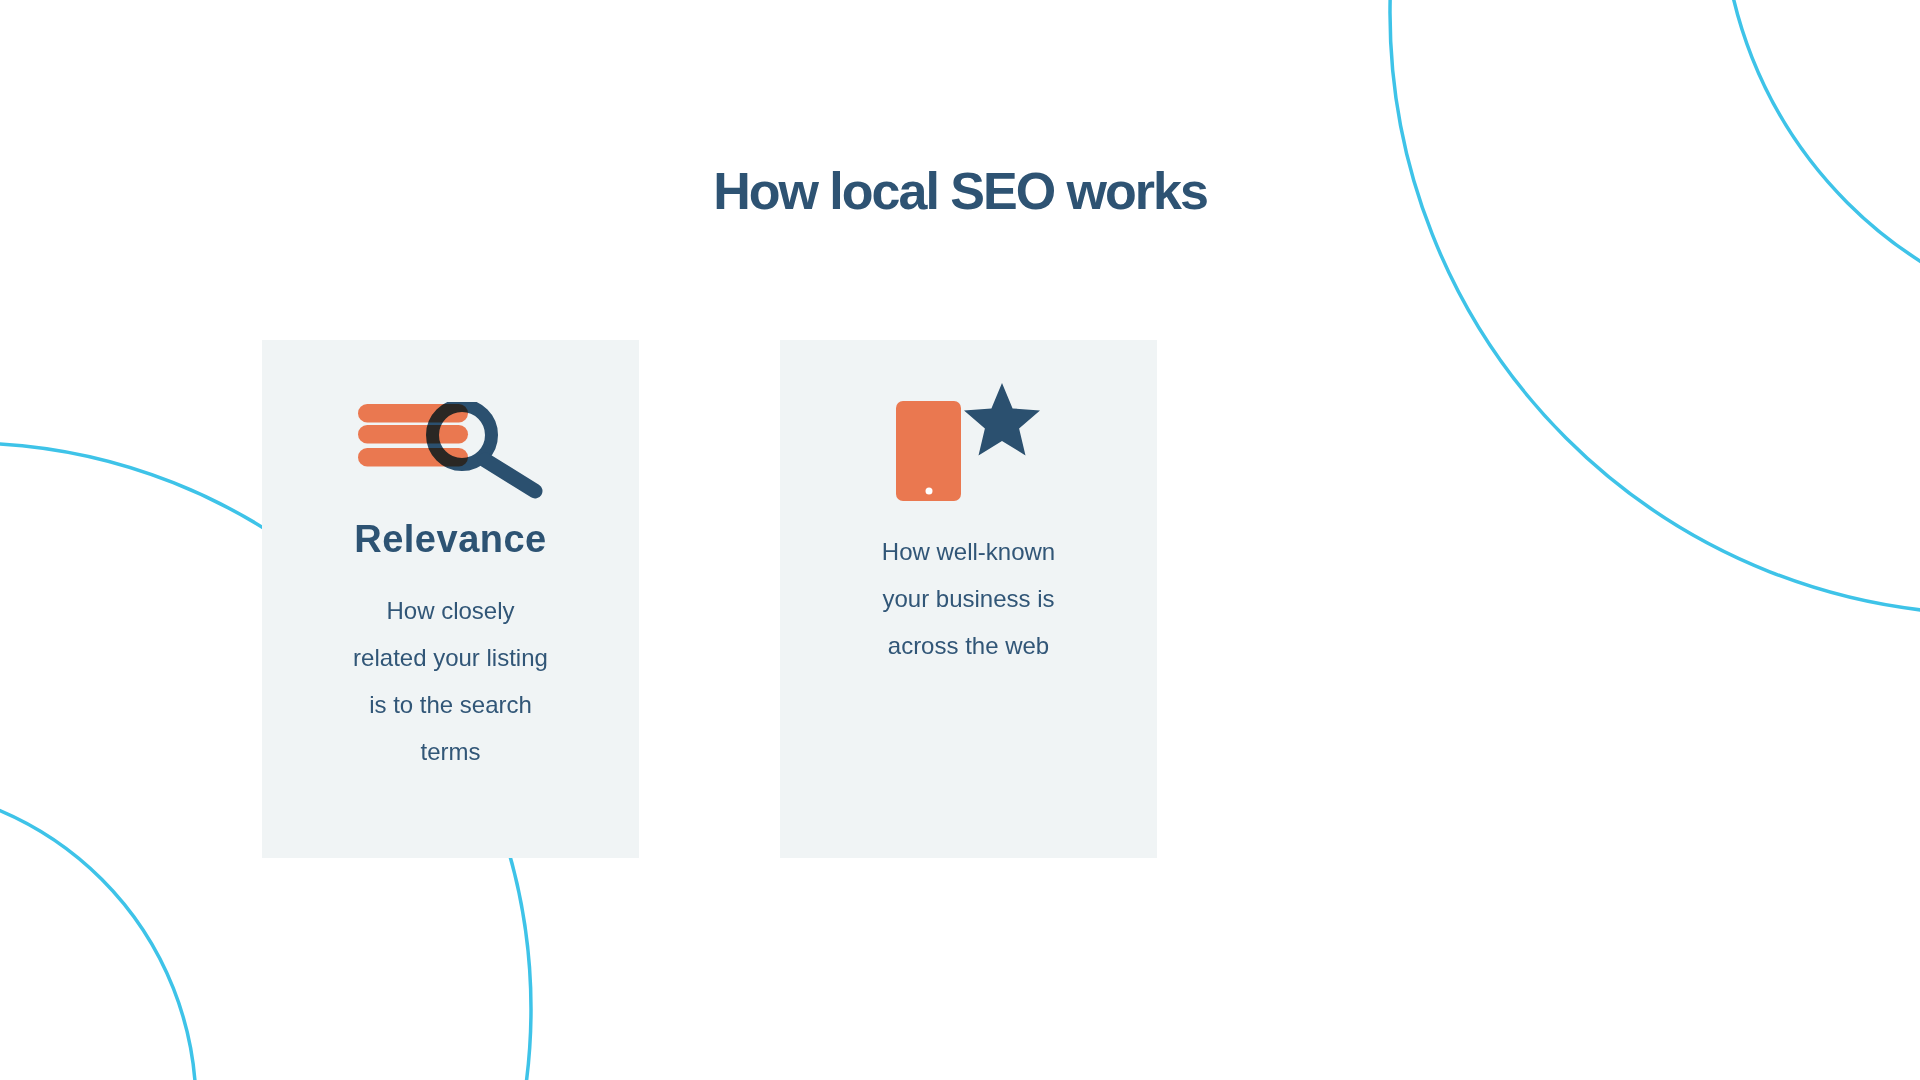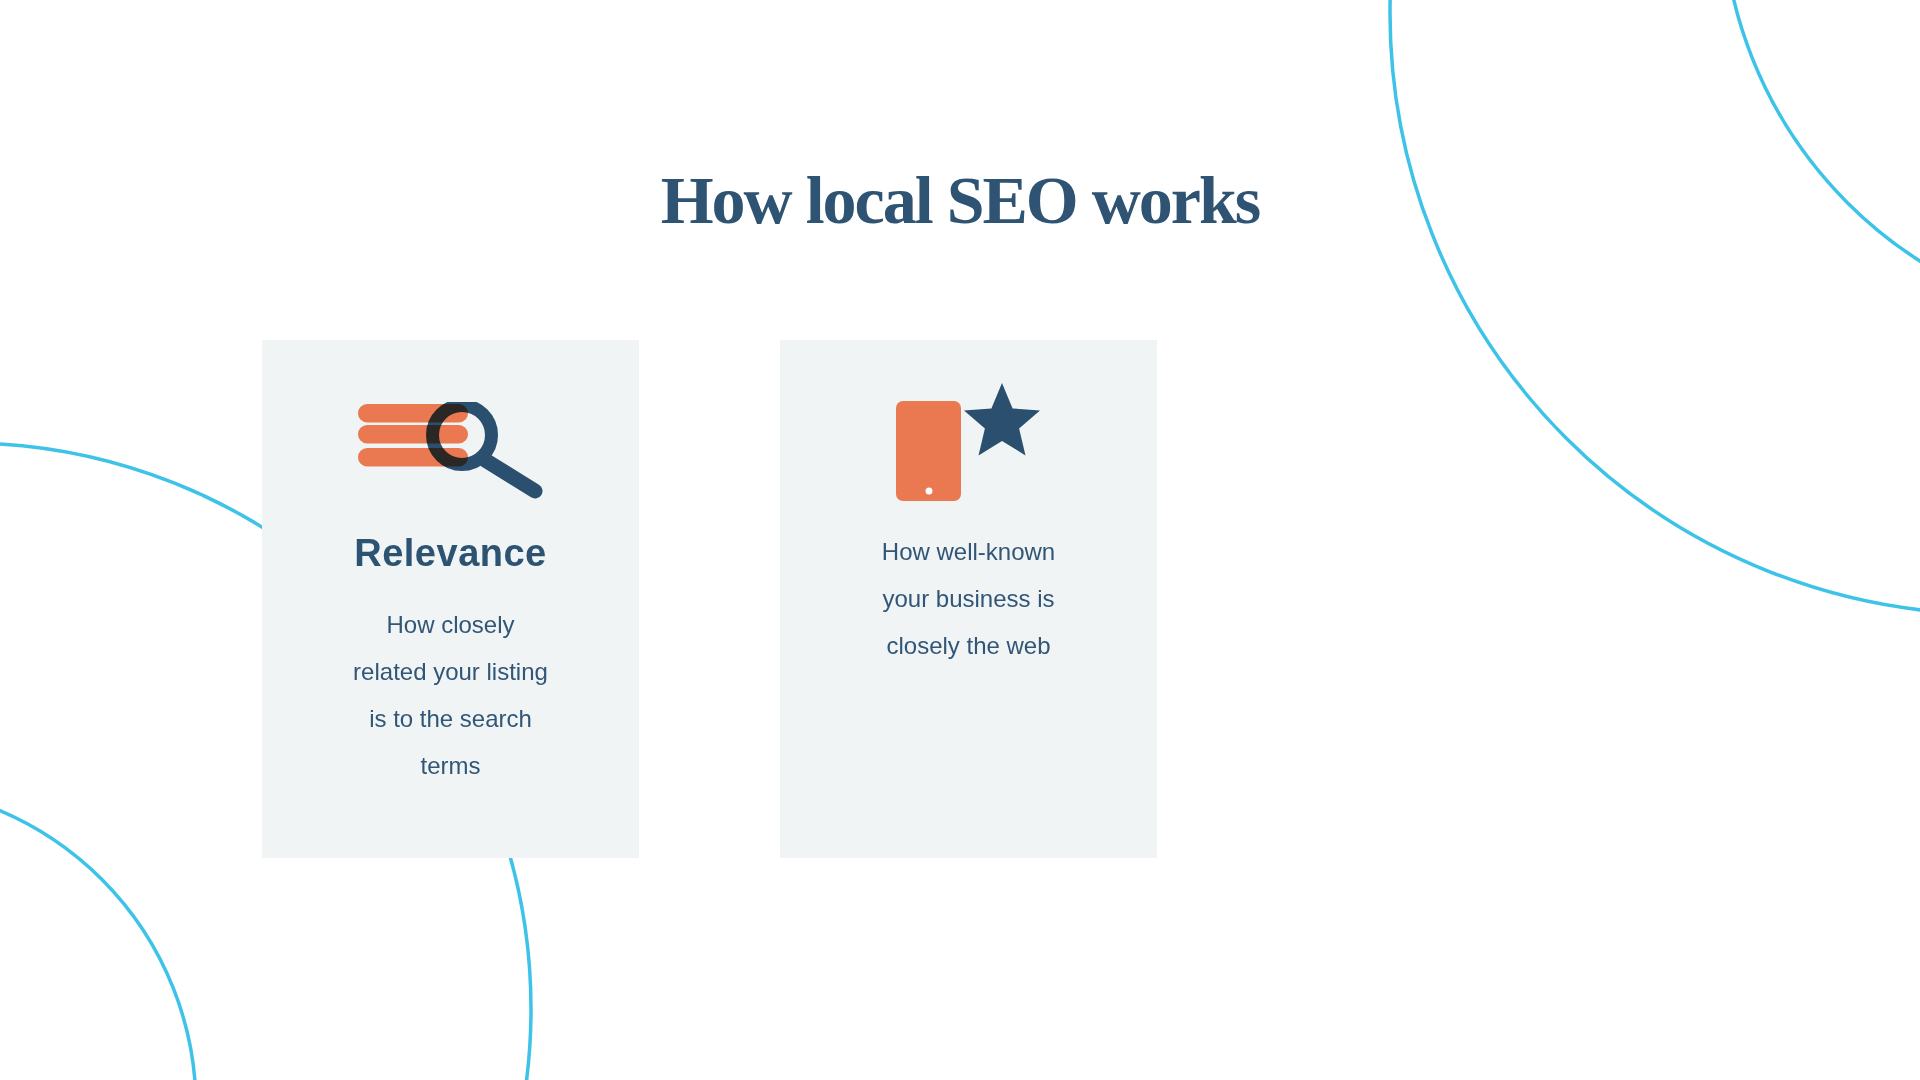--- a/index.html
+++ b/index.html
@@ -24,22 +24,22 @@
     stroke: var(--cyan, #3ec3e8);
     stroke-width: 3.5;
   }
   .title {
     position: absolute;
     top: 160px;
     left: 0;
     width: 100%;
     margin: 0;
     text-align: center;
-    font-family: Liberation Serif, serif;
-    font-size: 68px;
+    font-family: Liberation Sans, sans-serif;
+    font-size: 52px;
     font-weight: bold;
     letter-spacing: -2px;
     line-height: 1.2;
     color: var(--title, #2e5373);
   }
   .cards {
     position: absolute;
     left: 262px;
     top: 340px;
     display: flex;
@@ -52,21 +52,21 @@
     text-align: center;
   }
   .icon-wrap {
     margin-top: 38px;
     height: 124px;
     display: flex;
     justify-content: center;
     align-items: flex-end;
   }
   .card-title {
-    margin: 30px 0 0 0;
+    margin: 16px 0 0 0;
     font-family: "Liberation Sans", sans-serif;
     font-size: 38px;
     font-weight: bold;
     letter-spacing: 0.5px;
     color: var(--navy, #2d5373);
   }
   .card-body {
     margin: 26px 0 0 0;
     font-family: "Liberation Sans", sans-serif;
     font-size: 24px;
@@ -121,17 +121,17 @@
     <section class="card">
       <div class="icon-wrap">
         <svg width="146" height="124" viewBox="0 0 146 124" xmlns="http://www.w3.org/2000/svg">
           <rect class="o" x="0" y="23" width="65" height="100" rx="7"></rect>
           <circle class="w" cx="33" cy="113" r="3.5"></circle>
           <polygon class="n blend" points="106,5 116.6,30.4 144,32.6 123.1,50.6 129.5,77.4 106,63 82.5,77.4 88.9,50.6 68,32.6 95.4,30.4"></polygon>
         </svg>
       </div>
       <p class="card-body">How well-known
 your business is
-closely the web</p>
+across the web</p>
     </section>
 
   </div>
 </div>
 
 </body></html>

